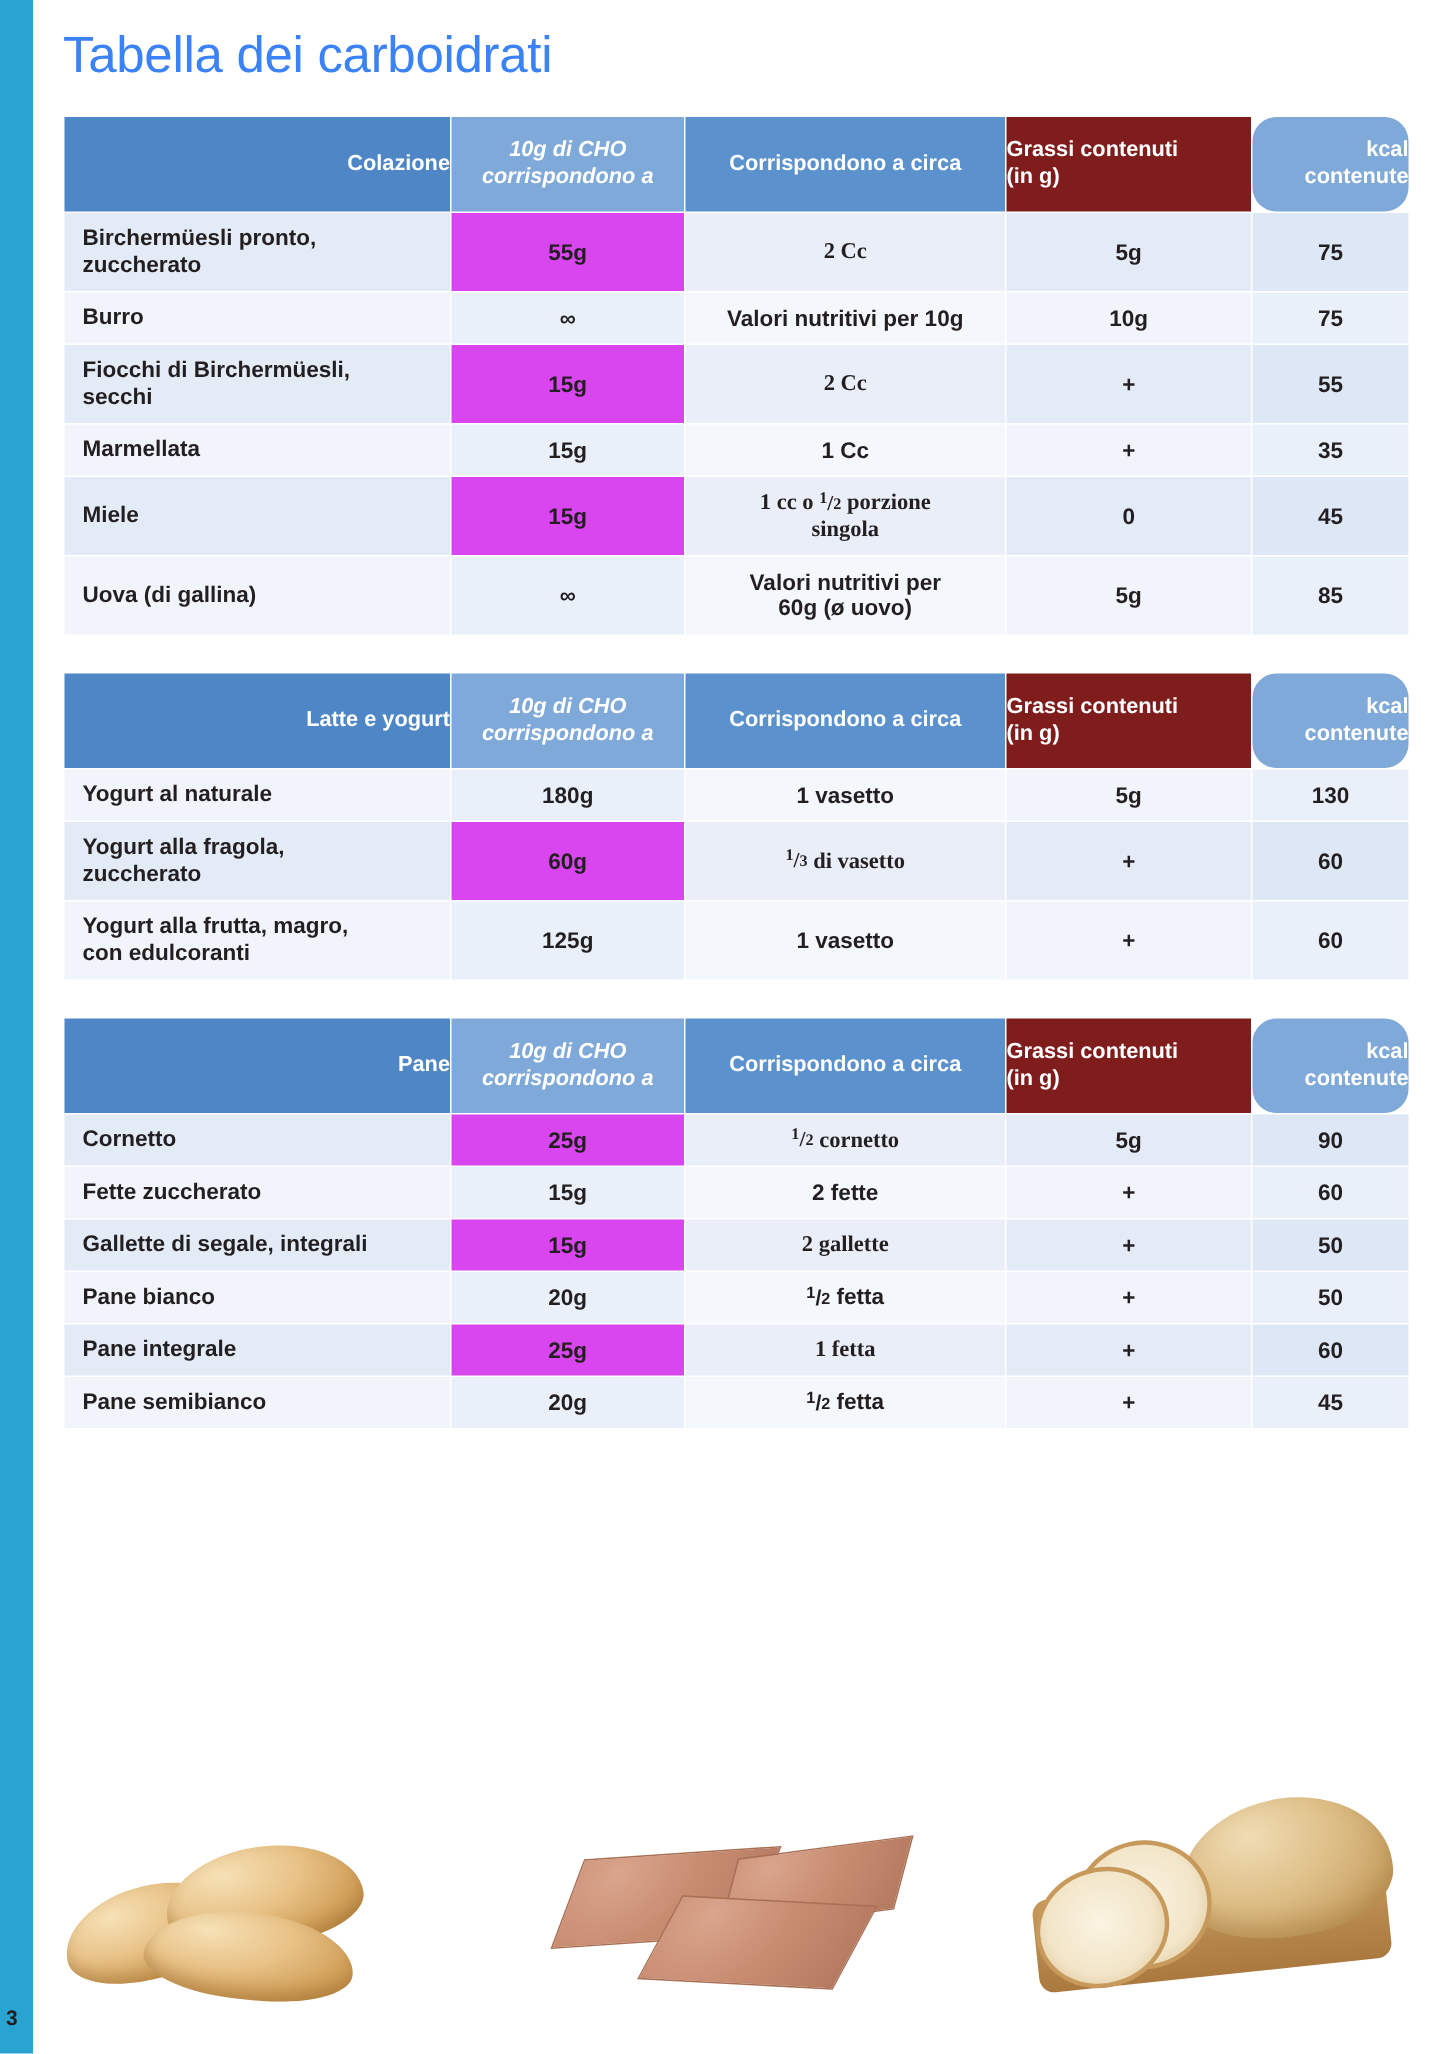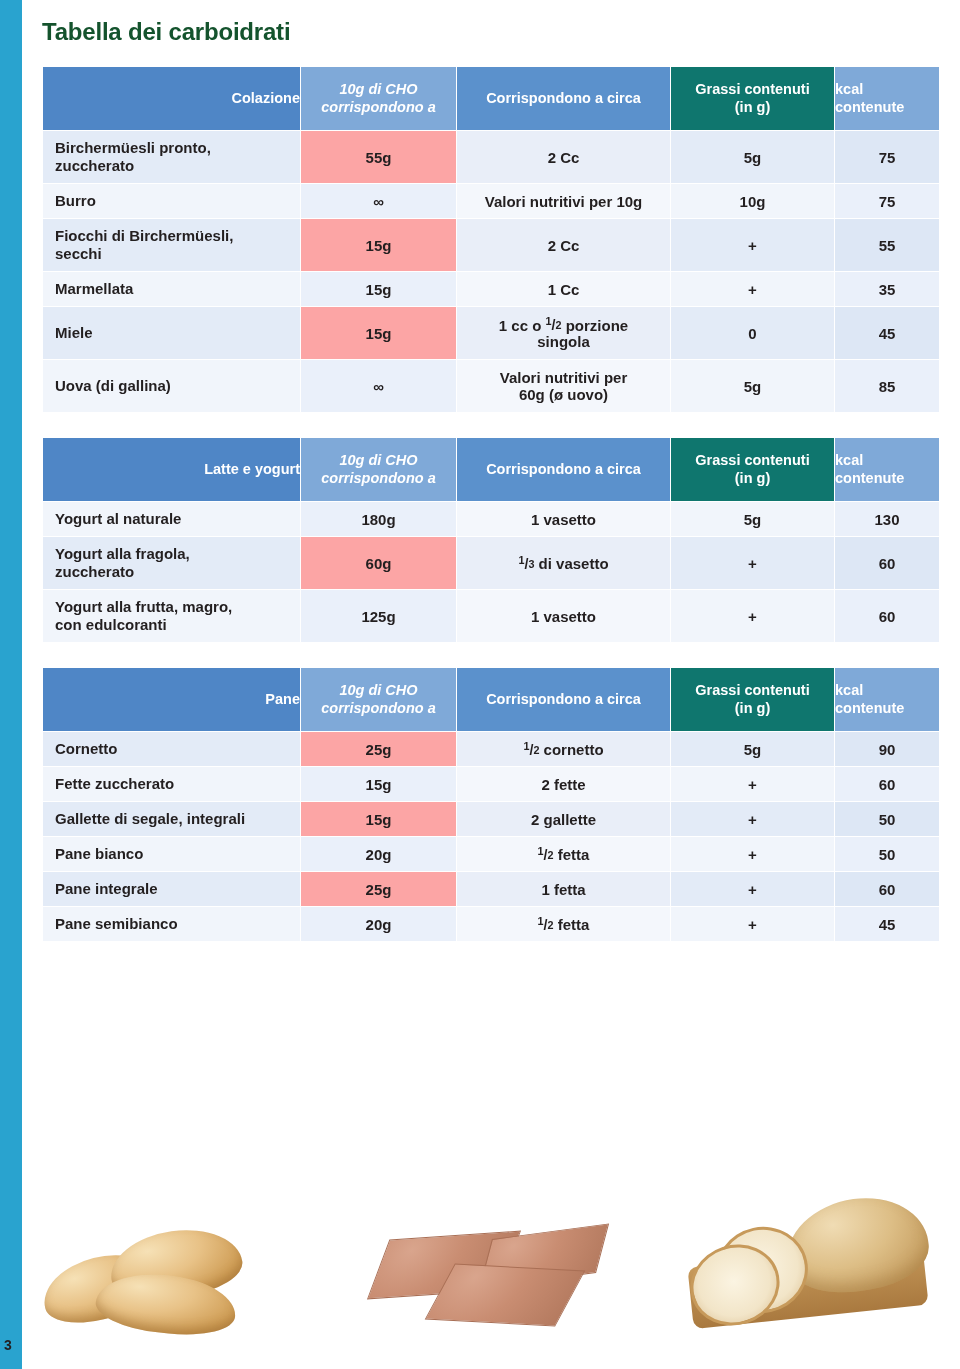--- a/index.html
+++ b/index.html
@@ -27,23 +27,23 @@
   }
 
   .page {
     position: absolute;
     left: 42px;
     top: 0;
     width: 900px;
   }
 
   h1.page-title {
-    font-size: 24px;
-    font-weight: bold;
-    color: #14532d;
+    font-size: 34px;
+    font-weight: normal;
+    color: #3b82f6;
     margin: 18px 0 20px 0;
     letter-spacing: -0.2px;
   }
 
   table.cho {
     border-collapse: separate;
     border-spacing: 1px;
     width: 892px;
     table-layout: fixed;
   }
@@ -68,22 +68,22 @@
     color: #ffffff;
     font-weight: bold;
     font-size: 14.5px;
     line-height: 1.22;
     height: 63px;
     padding: 4px 0;
   }
   .hdr .h0 { background: #4f86c6; text-align: right; padding-left: 12px; }
   .hdr .h1 { background: #7fa9d8; text-align: center; font-style: italic; }
   .hdr .h2 { background: #5b91cc; text-align: center; }
-  .hdr .h3 { background: #0f766e; text-align: center; }
-  .hdr .h4 { background: #7fa9d8; text-align: left; }
+  .hdr .h3 { background: #7f1d1d; text-align: left; }
+  .hdr .h4 { background: #7fa9d8; text-align: right; border-radius: 16px; }
 
   
   .row td {
     font-size: 15px;
     font-weight: bold;
     height: 34px;
     color: #231f20;
   }
   .row td.name {
     text-align: left;
@@ -91,22 +91,22 @@
     padding-right: 6px;
     line-height: 1.18;
   }
   .row td.val {
     text-align: center;
   }
   .row.tall td { height: 52px; }
 
   
   .row.odd td.n0 { background: #e3ebf7; margin-left: 26px; }
-  .row.odd td.n1 { background: #fca5a5; }
-  .row.odd td.n2 { background: #e9eef8; }
+  .row.odd td.n1 { background: #d946ef; }
+  .row.odd td.n2 { background: #e9eef8; font-family: Liberation Serif, serif; }
   .row.odd td.n3 { background: #e3ebf7; }
   .row.odd td.n4 { background: #dde7f5; }
 
   .row.even td.n0 { background: #f1f5fb; }
   .row.even td.n1 { background: #eaf0fa; }
   .row.even td.n2 { background: #f4f7fc; }
   .row.even td.n3 { background: #f1f5fb; }
   .row.even td.n4 { background: #eaf0fa; }
 
   .frac {

